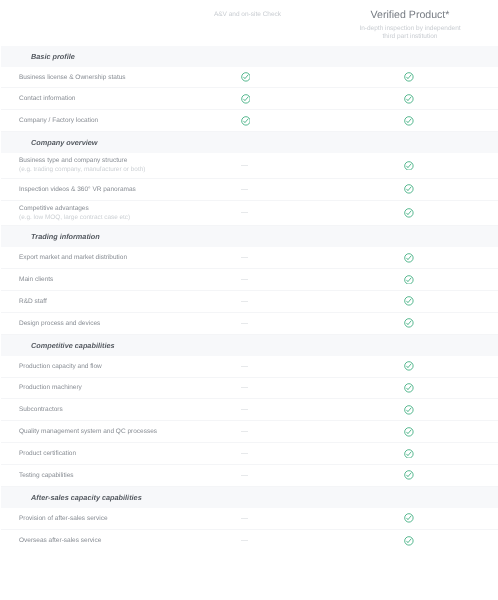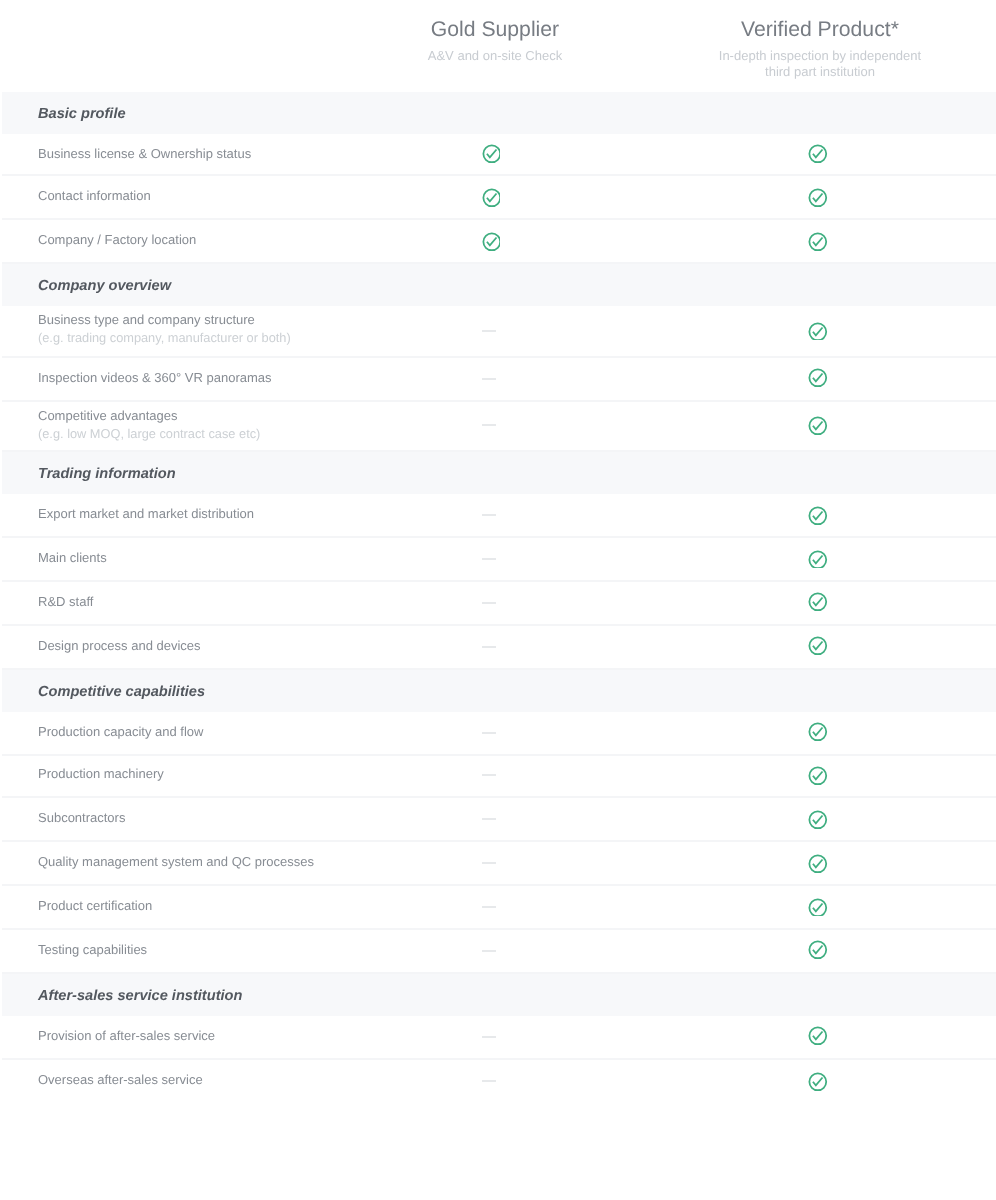--- a/index.html
+++ b/index.html
@@ -29,20 +29,21 @@
     height: 21.1px;
     background: #f7f8fa;
     display: flex; align-items: center;
   }
   .sechead .lbl {
     padding-left: 18px;
     font-size: 7.3px;
     font-weight: bold;
     font-style: italic;
     color: #53585f;
+    margin-left: 12px;
   }
   .row {
     position: relative;
     border-bottom: 1px solid #f4f5f7;
     display: flex; align-items: center;
     height: 21.85px;
   }
   .row.two { height: 25.55px; }
   .table .row:last-child { border-bottom: none; }
   .row .name { padding-left: 18px; width: 230px; }
@@ -54,21 +55,20 @@
   .cell.verified { left: 388.1px; width: 40px; }
   .dash { display:block; width: 7.5px; height: 1px; background: #e7e9eb; }
   .chk { display:block; width: 9.8px; height: 9.8px; }
 </style>
 </head>
 <body>
 
 <div id="page">
   <div class="colheads">
     <div class="colhead" id="colhead-gold">
-      <div class="t">Gold Supplier</div>
       <div class="s">A&amp;V and on-site Check</div>
     </div>
     <div class="colhead" id="colhead-verified">
       <div class="t">Verified Product*</div>
       <div class="s">In-depth inspection by independent third part institution</div>
     </div>
   </div>
   <div class="table" id="table">
       <div class="sechead">
     <div class="lbl">Basic profile</div>
@@ -325,21 +325,21 @@
           <span class="dash"></span>
         </div>
     <div class="cell verified">
           <svg class="chk" viewBox="0 0 20 20">
             <circle cx="10" cy="10" r="8.6" fill="none" stroke="#3fae80" stroke-width="1.8"></circle>
             <path d="M5.0 10.0 L8.0 13.6 L14.8 5.6" fill="none" stroke="#3fae80" stroke-width="1.8" stroke-linecap="butt" stroke-linejoin="miter"></path>
           </svg>
         </div>
   </div>
       <div class="sechead">
-    <div class="lbl">After-sales service institution</div>
+    <div class="lbl">After-sales capacity capabilities</div>
   </div>
       <div class="row">
     <div class="name">
       <div class="n1">Provision of after-sales service</div>
 
     </div>
     <div class="cell gold">
           <span class="dash"></span>
         </div>
     <div class="cell verified">

